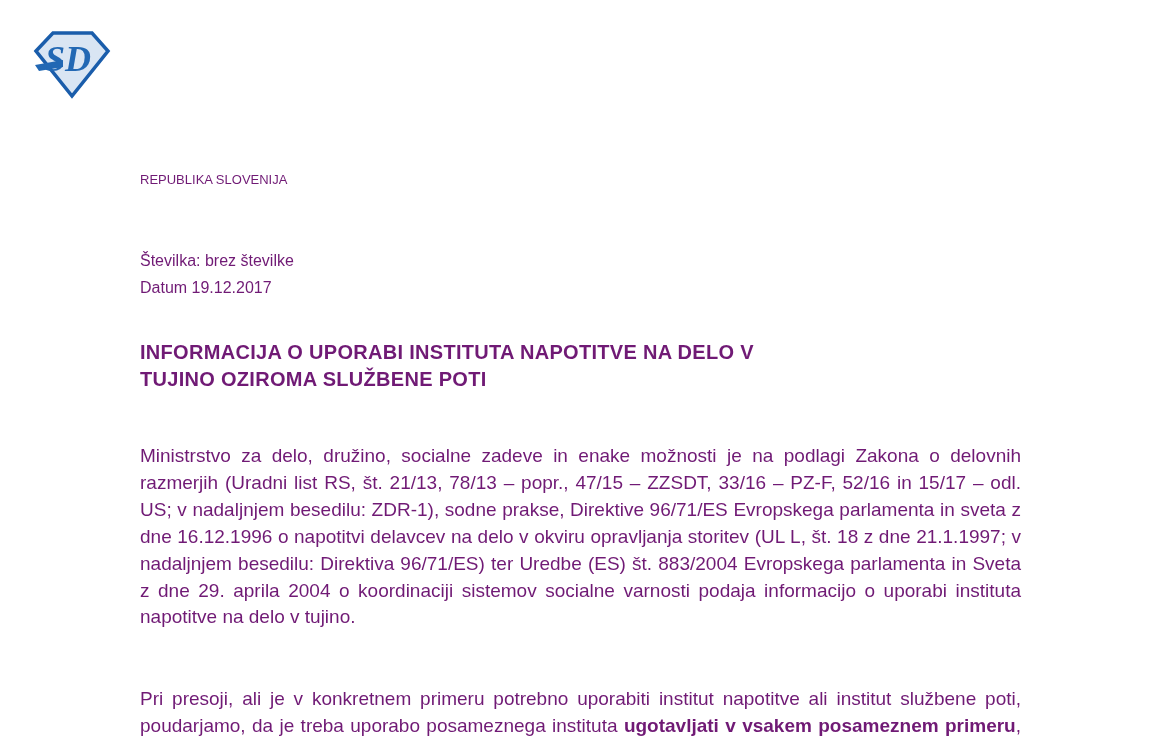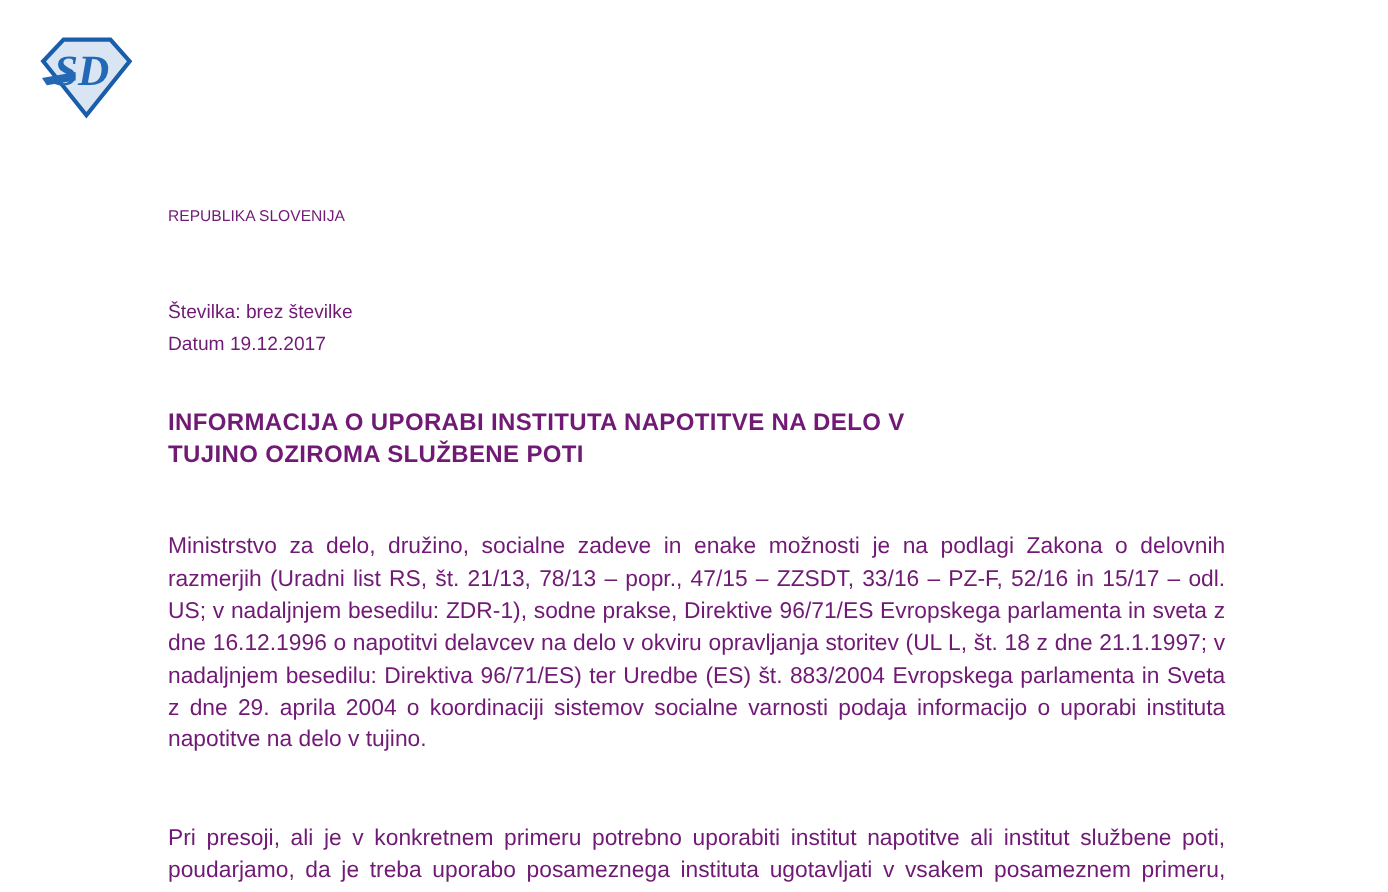--- a/index.html
+++ b/index.html
@@ -52,21 +52,21 @@
   .para {
     position: absolute;
     left: 140px;
     width: 881px;
     font-size: 19px;
     line-height: 26.9px;
     text-align: justify;
   }
   .para-1 { top: 443px; }
   .para-2 { top: 686px; }
-  .bold { font-weight: normal; }
+  .bold { font-weight: bold; }
 </style>
 </head>
 <body>
 
 <div class="page">
 
   <svg class="logo" viewBox="0 0 78 74" xmlns="http://www.w3.org/2000/svg" aria-hidden="true">
 
     <polygon points="3,24 20,6 59,6 75,24 39,69" fill="#d9e5f3" stroke="#1a5dab" stroke-width="3.5" stroke-linejoin="miter"></polygon>
 

